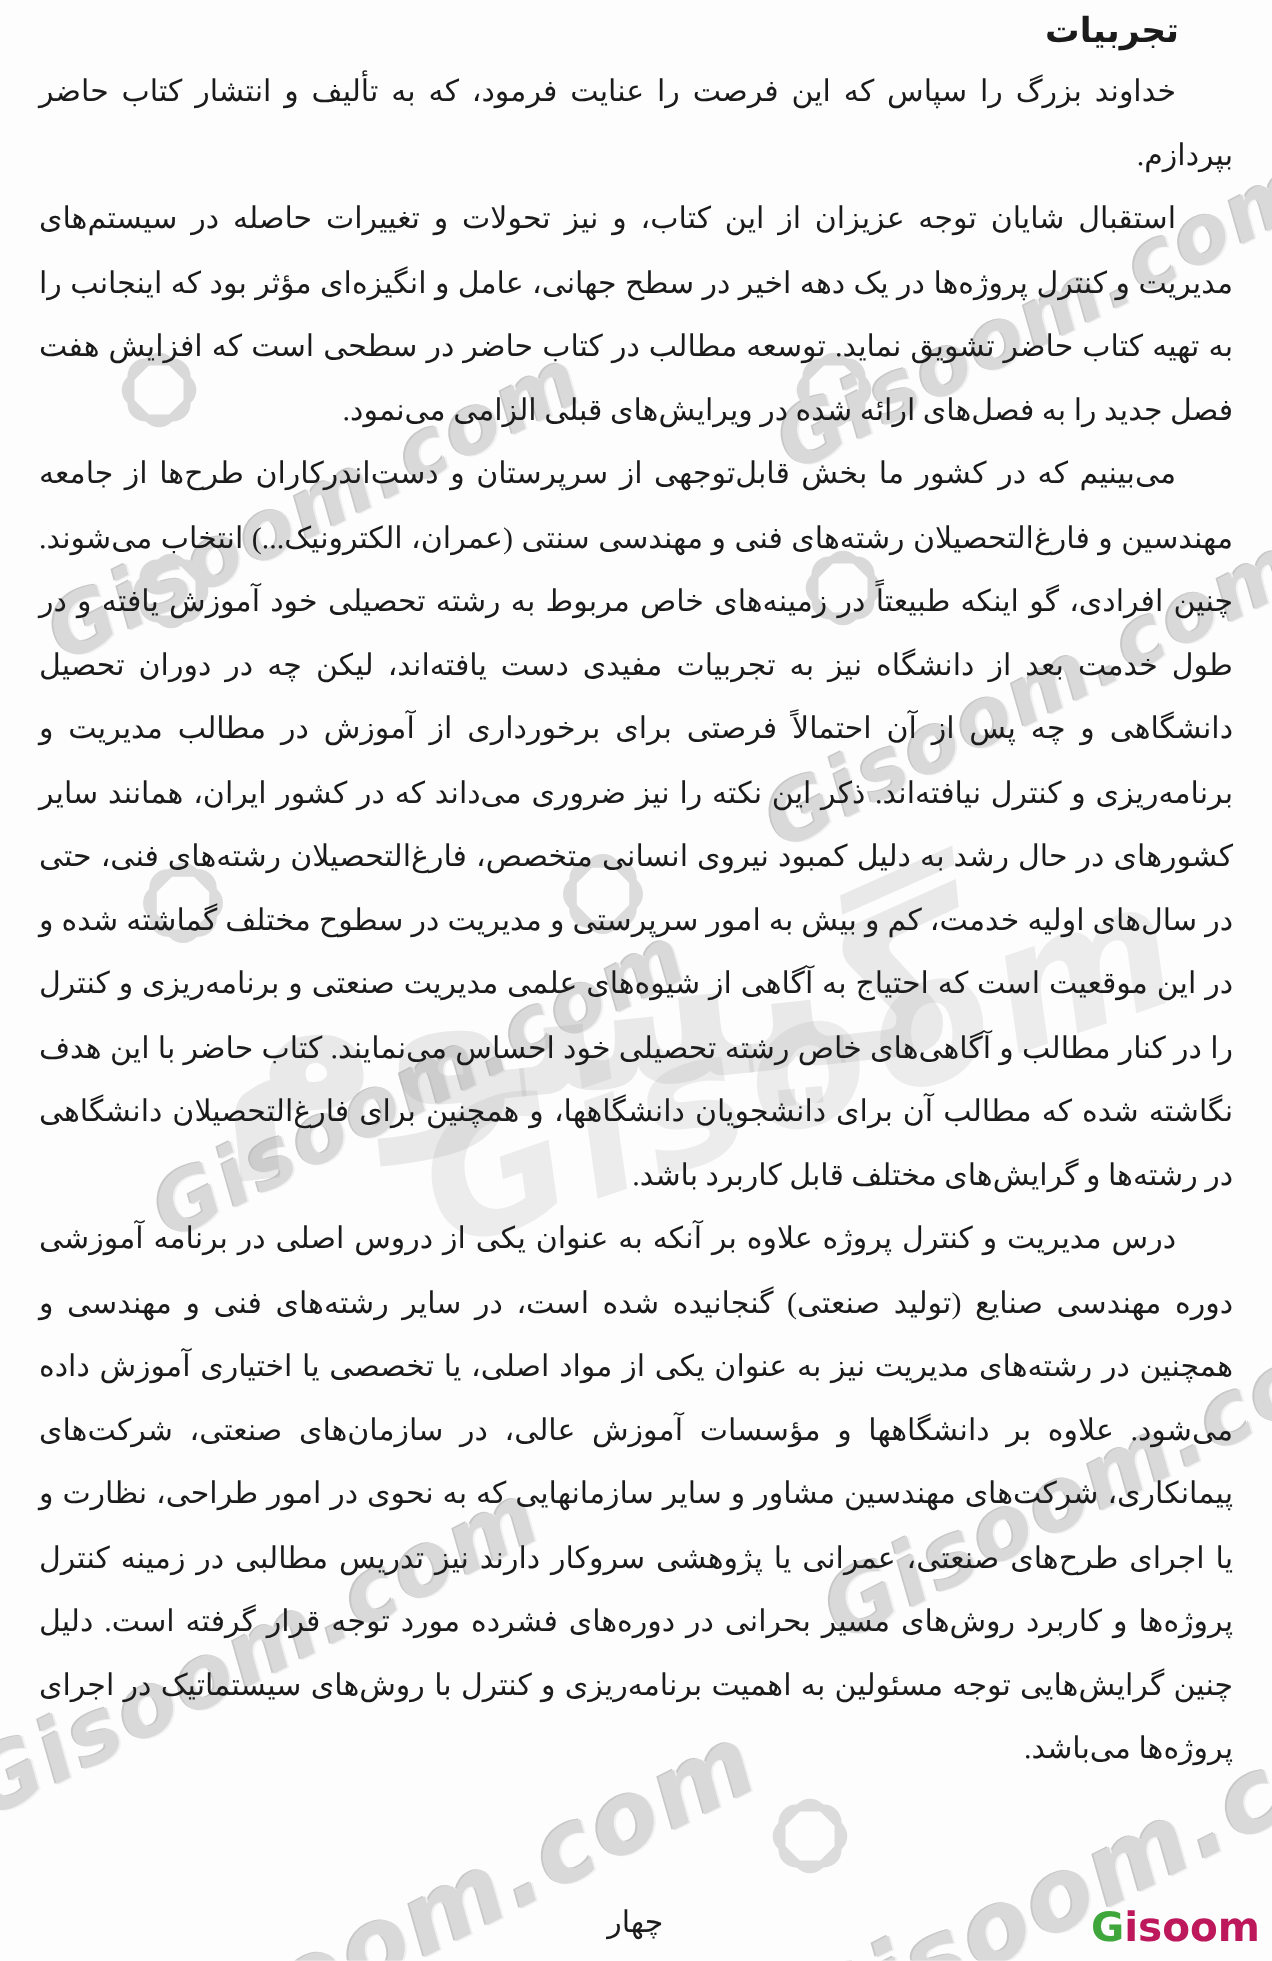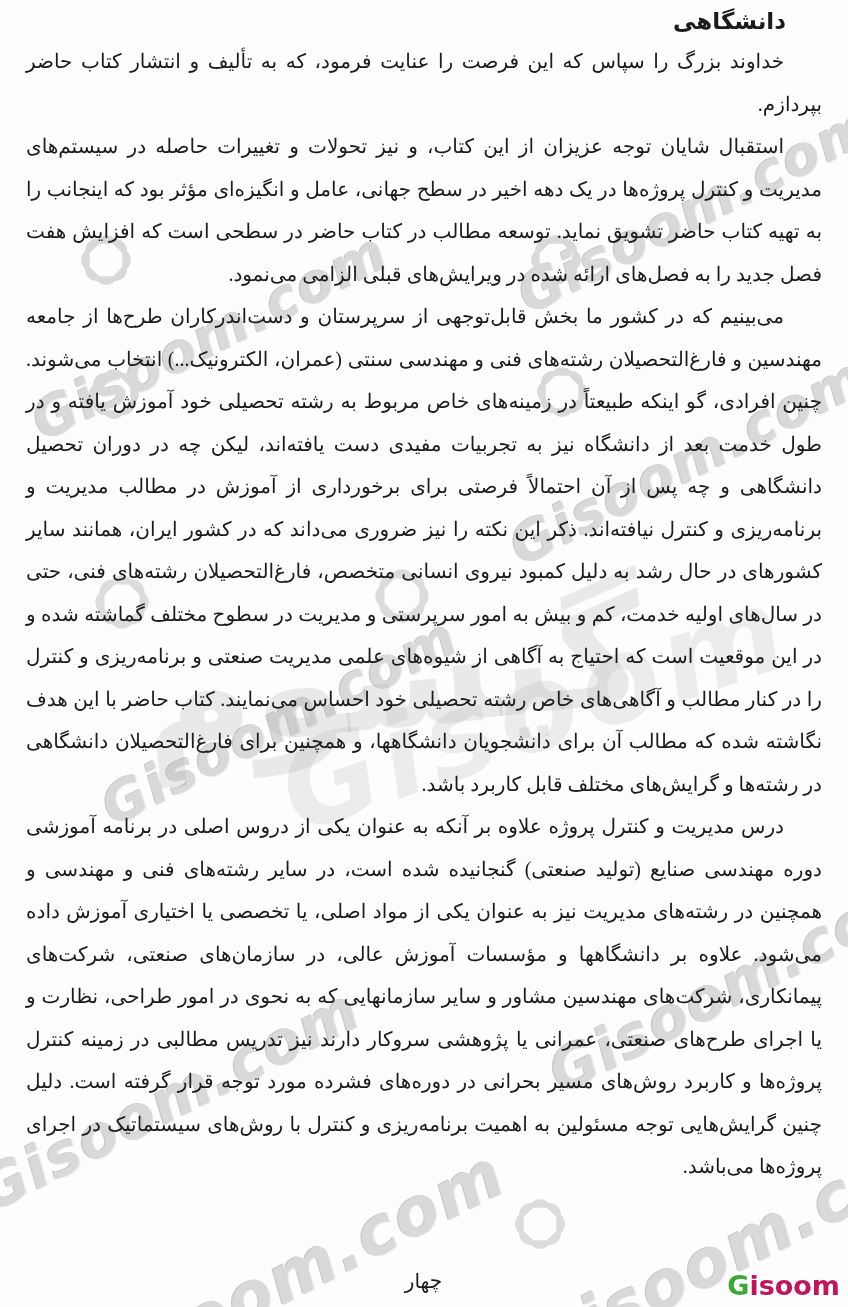--- a/index.html
+++ b/index.html
@@ -139,21 +139,21 @@
   </svg>
   <svg class="rosette r7" width="56" height="56" viewBox="0 0 60 60">
     <g fill="none" stroke="#dcdcdc" stroke-width="5">
       <rect x="10" y="10" width="40" height="40" rx="10"></rect>
       <rect x="10" y="10" width="40" height="40" rx="10" transform="rotate(45 30 30)"></rect>
     </g>
   </svg>
 </div>
 
 <div class="page">
-  <div class="title">دانشگاهی</div>
+  <div class="title">تجربیات</div>
   <p class="para">خداوند بزرگ را سپاس که این فرصت را عنایت فرمود، که به تألیف و انتشار کتاب حاضر بپردازم.</p>
   <p class="para">استقبال شایان توجه عزیزان از این کتاب، و نیز تحولات و تغییرات حاصله در سیستم‌های مدیریت و کنترل پروژه‌ها در یک دهه اخیر در سطح جهانی، عامل و انگیزه‌ای مؤثر بود که اینجانب را به تهیه کتاب حاضر تشویق نماید. توسعه مطالب در کتاب حاضر در سطحی است که افزایش هفت فصل جدید را به فصل‌های ارائه شده در ویرایش‌های قبلی الزامی می‌نمود.</p>
   <p class="para">می‌بینیم که در کشور ما بخش قابل‌توجهی از سرپرستان و دست‌اندرکاران طرح‌ها از جامعه مهندسین و فارغ‌التحصیلان رشته‌های فنی و مهندسی سنتی (عمران، الکترونیک...) انتخاب می‌شوند. چنین افرادی، گو اینکه طبیعتاً در زمینه‌های خاص مربوط به رشته تحصیلی خود آموزش یافته و در طول خدمت بعد از دانشگاه نیز به تجربیات مفیدی دست یافته‌اند، لیکن چه در دوران تحصیل دانشگاهی و چه پس از آن احتمالاً فرصتی برای برخورداری از آموزش در مطالب مدیریت و برنامه‌ریزی و کنترل نیافته‌اند. ذکر این نکته را نیز ضروری می‌داند که در کشور ایران، همانند سایر کشورهای در حال رشد به دلیل کمبود نیروی انسانی متخصص، فارغ‌التحصیلان رشته‌های فنی، حتی در سال‌های اولیه خدمت، کم و بیش به امور سرپرستی و مدیریت در سطوح مختلف گماشته شده و در این موقعیت است که احتیاج به آگاهی از شیوه‌های علمی مدیریت صنعتی و برنامه‌ریزی و کنترل را در کنار مطالب و آگاهی‌های خاص رشته تحصیلی خود احساس می‌نمایند. کتاب حاضر با این هدف نگاشته شده که مطالب آن برای دانشجویان دانشگاهها، و همچنین برای فارغ‌التحصیلان دانشگاهی در رشته‌ها و گرایش‌های مختلف قابل کاربرد باشد.</p>
   <p class="para">درس مدیریت و کنترل پروژه علاوه بر آنکه به عنوان یکی از دروس اصلی در برنامه آموزشی دوره مهندسی صنایع (تولید صنعتی) گنجانیده شده است، در سایر رشته‌های فنی و مهندسی و همچنین در رشته‌های مدیریت نیز به عنوان یکی از مواد اصلی، یا تخصصی یا اختیاری آموزش داده می‌شود. علاوه بر دانشگاهها و مؤسسات آموزش عالی، در سازمان‌های صنعتی، شرکت‌های پیمانکاری، شرکت‌های مهندسین مشاور و سایر سازمانهایی که به نحوی در امور طراحی، نظارت و یا اجرای طرح‌های صنعتی، عمرانی یا پژوهشی سروکار دارند نیز تدریس مطالبی در زمینه کنترل پروژه‌ها و کاربرد روش‌های مسیر بحرانی در دوره‌های فشرده مورد توجه قرار گرفته است. دلیل چنین گرایش‌هایی توجه مسئولین به اهمیت برنامه‌ریزی و کنترل با روش‌های سیستماتیک در اجرای پروژه‌ها می‌باشد.</p>
 </div>
 
 <div class="footer-pagenum">چهار</div>
 
 <div class="gisoom-logo">
   <span class="logo-g">G</span><span class="logo-rest">isoom</span>

